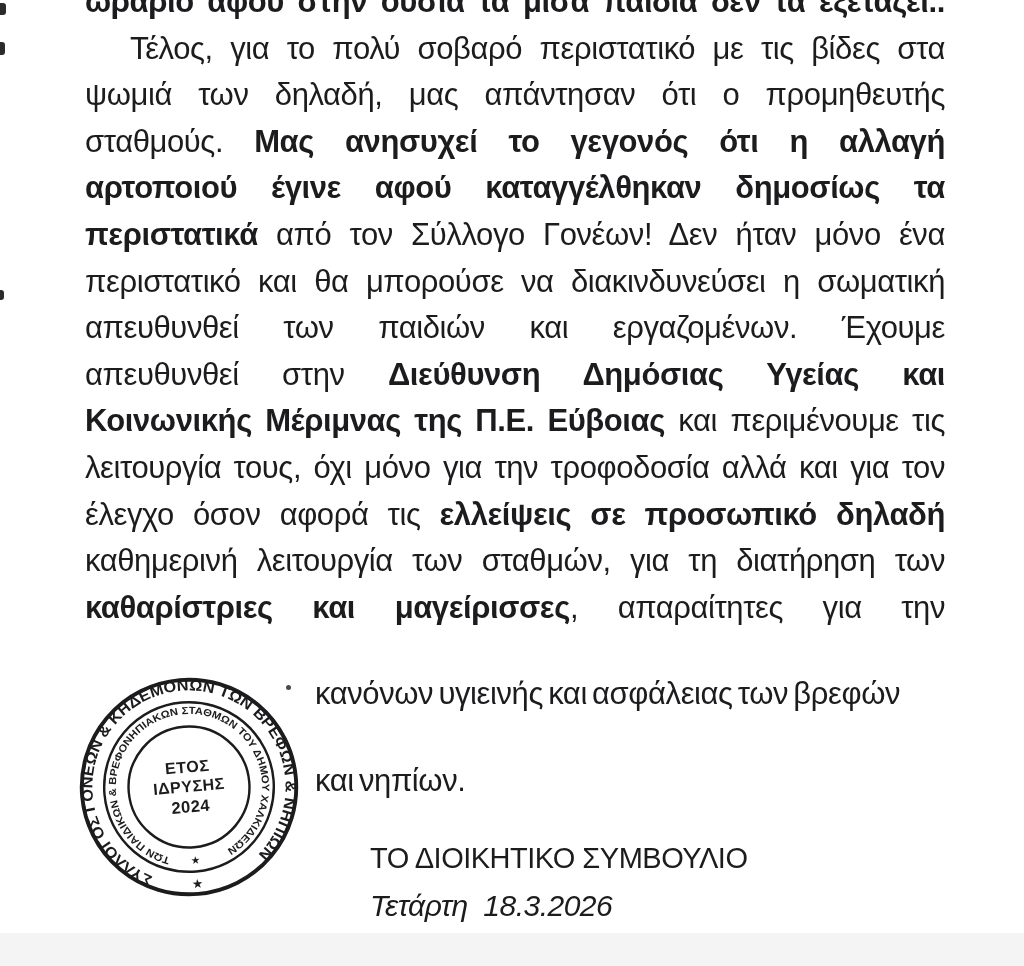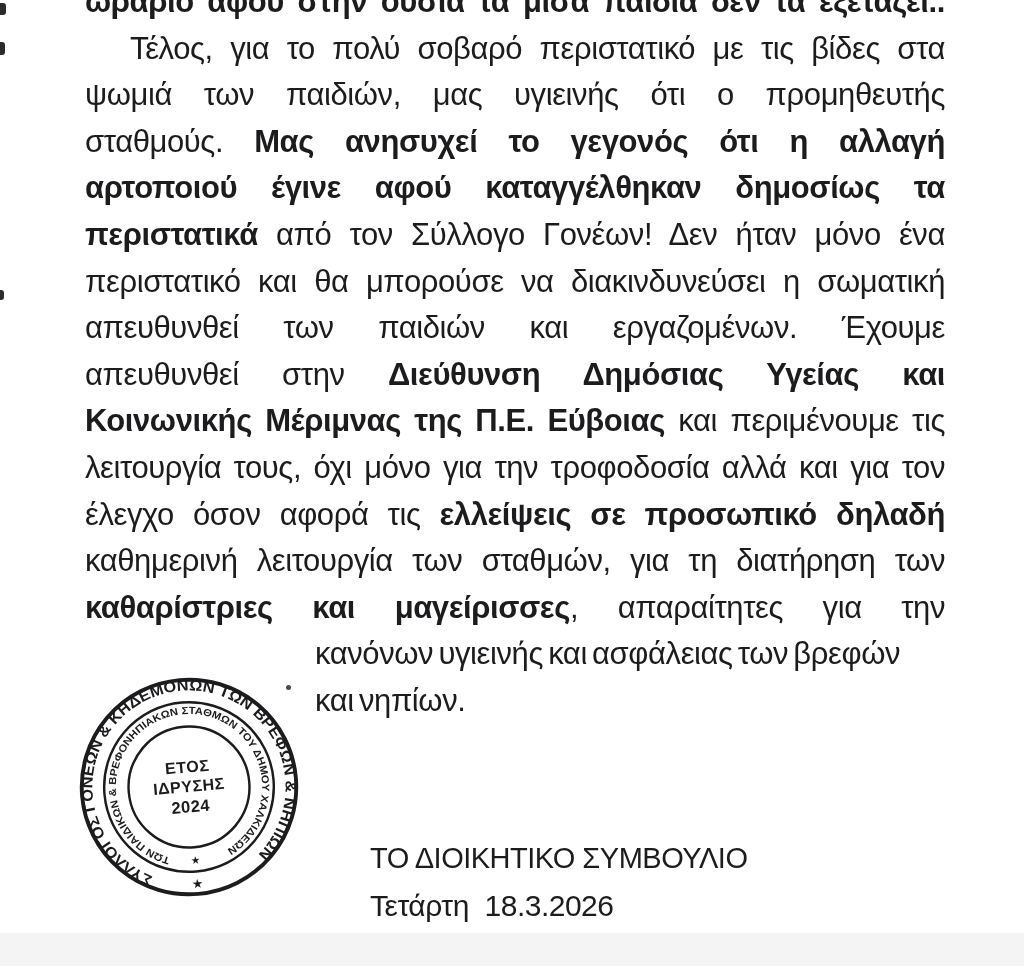--- a/index.html
+++ b/index.html
@@ -13,28 +13,28 @@
   .page{position:absolute;inset:0;}
   
   .letter-body{
     position:absolute;left:85px;top:-21px;width:860px;
     font-size:31px;line-height:46.6px;
     letter-spacing:-0.4px;word-spacing:-3px;
   }
   .line{text-align:justify;text-align-last:justify;white-space:normal;}
   .line.noj{text-align:left;text-align-last:auto;}
   .line.indent{text-indent:45px;}
-  .line.wrap{margin-left:230px;}
+  .line.wrap{margin-left:230px;margin-top:40px;}
   .line span.b{font-weight:700;}
   
   .signature{
     position:absolute;left:370px;top:834px;
     font-size:29px;line-height:48px;letter-spacing:-0.5px;
   }
-  .signature .sig-date{font-size:30px;}
+  .signature .sig-date{font-size:30px;font-style:italic;}
   
   .stamp{
     position:absolute;left:72px;top:670px;width:234px;height:234px;
     transform:rotate(-5deg);
   }
   .stamp svg{width:100%;height:100%;}
   .stamp text{font-family:"Liberation Sans",sans-serif;font-weight:700;fill:var(--ink,#1c1c1e);}
   .stamp .star{font-family:"DejaVu Sans",sans-serif;font-weight:400;}
   
   .bottom-band{
@@ -49,21 +49,21 @@
   .speck.dot{left:286px;top:685px;width:5px;height:5px;border-radius:50%;background:#4a4a4c;}
 </style>
 </head>
 <body style="--ink: #1c1c1e; --paper: #ffffff; --band: #f4f4f5;">
 
 <div class="page">
 
   <div class="letter-body">
       <div class="line"><span class="b">ωράριο αφού στην ουσία τα μισά παιδιά δεν τα εξετάζει..</span></div>
       <div class="line indent"><span>Τέλος, για το πολύ σοβαρό περιστατικό με τις βίδες στα</span></div>
-      <div class="line"><span>ψωμιά των παιδιών, μας υγιεινής ότι ο προμηθευτής</span></div>
+      <div class="line"><span>ψωμιά των δηλαδή, μας απάντησαν ότι ο προμηθευτής</span></div>
       <div class="line"><span>σταθμούς. </span><span class="b">Μας ανησυχεί το γεγονός ότι η αλλαγή</span></div>
       <div class="line"><span class="b">αρτοποιού έγινε αφού καταγγέλθηκαν δημοσίως τα</span></div>
       <div class="line"><span class="b">περιστατικά</span><span> από τον Σύλλογο Γονέων! Δεν ήταν μόνο ένα</span></div>
       <div class="line"><span>περιστατικό και θα μπορούσε να διακινδυνεύσει η σωματική</span></div>
       <div class="line"><span>απευθυνθεί των παιδιών και εργαζομένων. Έχουμε</span></div>
       <div class="line"><span>απευθυνθεί στην </span><span class="b">Διεύθυνση Δημόσιας Υγείας και</span></div>
       <div class="line"><span class="b">Κοινωνικής Μέριμνας της Π.Ε. Εύβοιας</span><span> και περιμένουμε τις</span></div>
       <div class="line"><span>λειτουργία τους, όχι μόνο για την τροφοδοσία αλλά και για τον</span></div>
       <div class="line"><span>έλεγχο όσον αφορά τις </span><span class="b">ελλείψεις σε προσωπικό δηλαδή</span></div>
       <div class="line"><span>καθημερινή λειτουργία των σταθμών, για τη διατήρηση των</span></div>

